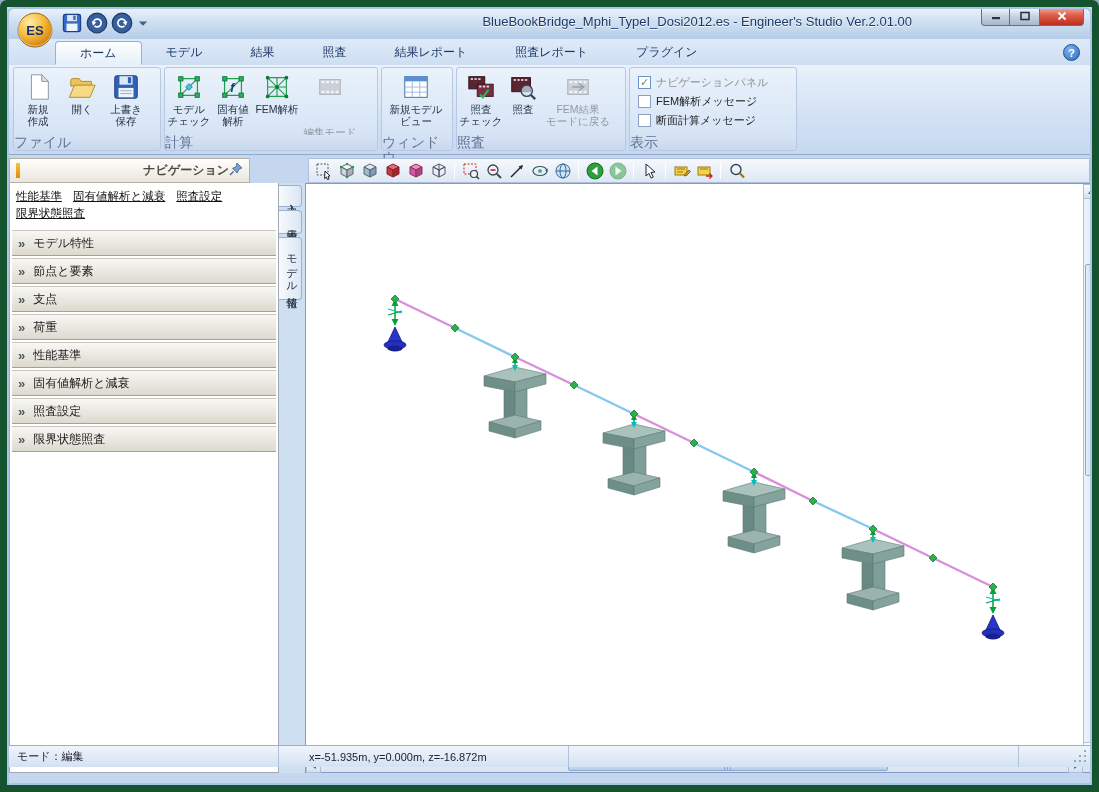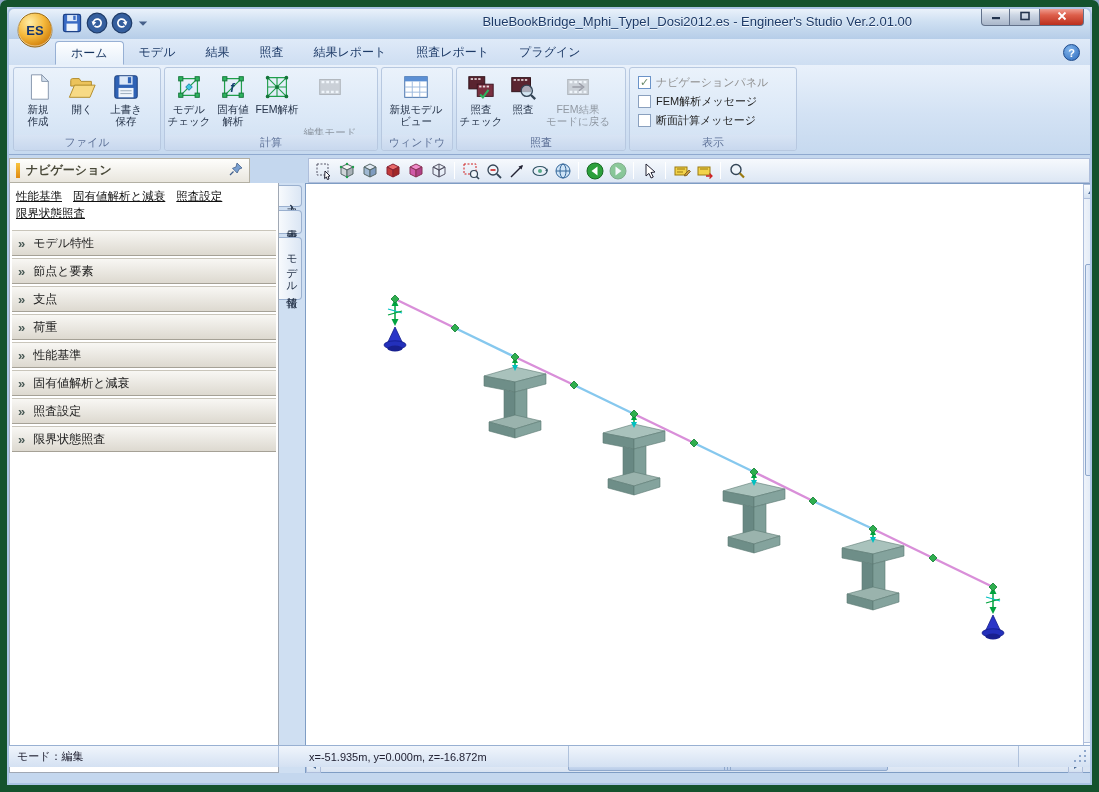--- a/index.html
+++ b/index.html
@@ -15,40 +15,40 @@
 .qat-caret{width:14px;height:20px;display:flex;align-items:center;justify-content:center;}
 .title-text{position:absolute;left:180px;right:180px;top:0;height:32px;line-height:30px;text-align:right;font-size:13px;color:#1d3a67;text-shadow:0 1px 0 rgba(255,255,255,.9);white-space:nowrap;overflow:hidden;}
 .win-controls{position:absolute;right:8px;top:0;display:flex;z-index:20;}
 .wc{width:29px;height:19px;border:1px solid #62718a;border-top:none;display:flex;align-items:center;justify-content:center;background:linear-gradient(#fdfdfd,#ccd6e4 45%,#aab7ca);}
 .wc.min{border-radius:0 0 0 4px;}
 .wc.max{border-left:none;border-right:none;}
 .wc.close{width:45px;background:linear-gradient(#f5b0a6,#dd5f4b 45%,#bb2f1d);border-radius:0 0 4px 0;}
 
 .tabrow{position:absolute;left:0;top:32px;right:0;height:26px;background:linear-gradient(#dfeaf8,#cedef2);}
 .tabs{position:absolute;left:48px;top:2px;display:flex;height:24px;}
-.rtab{padding:0 15px;line-height:23px;font-size:12px;color:#1d3a67;border-radius:4px 4px 0 0;}
+.rtab{padding:0 24px;line-height:23px;font-size:12px;color:#1d3a67;border-radius:4px 4px 0 0;}
 .rtab.active{background:linear-gradient(#fdfeff,#e7f0fa);border:1px solid #97b0d4;border-bottom:1px solid #e7f0fa;color:#15335f;}
 .help-btn{position:absolute;right:12px;top:37px;width:17px;height:17px;border-radius:50%;background:radial-gradient(circle at 35% 30%,#7fb3ea,#2f6cbf);color:#fff;font-size:11px;font-weight:bold;display:flex;align-items:center;justify-content:center;border:1px solid #1d4a8a;z-index:20;}
 
 .ribbon{position:absolute;left:0;top:58px;right:0;height:90px;background:linear-gradient(#e9f1fb,#d3e2f4 55%,#c6d9ef);border-bottom:1px solid #8fa9cf;display:flex;align-items:stretch;padding:2px 4px 2px 6px;gap:3px;}
 .rgroup{position:relative;border:1px solid #b7c8e0;border-radius:3px;background:linear-gradient(#eaf2fb,#dbe8f7 60%,#d0e0f2);height:84px;}
 .rbody{display:flex;align-items:flex-start;padding:2px 2px 0 2px;height:67px;}
-.rlabel{position:absolute;left:0;right:0;bottom:0;height:15px;font-size:11px;color:#5f7399;text-align:center;line-height:15px;background:linear-gradient(#d8e4f4,#c8d8ee);border-radius:0 0 3px 3px;}
+.rlabel{position:absolute;left:0;right:0;bottom:0;height:15px;font-size:14px;color:#5f7399;text-align:left;line-height:15px;background:linear-gradient(#d8e4f4,#c8d8ee);border-radius:0 0 3px 3px;}
 .rbtn{display:flex;flex-direction:column;align-items:center;padding-top:2px;border-radius:3px;min-width:44px;}
 .rbtn svg{width:30px;height:30px;flex:none;}
 .rbtn .lbl{font-size:10.5px;line-height:1.18;text-align:center;white-space:pre-line;color:#26344a;margin-top:1px;}
 .rbtn.disabled{opacity:.45;filter:grayscale(.8);}
 .cbcol{display:flex;flex-direction:column;justify-content:flex-start;gap:3px;padding:6px 8px 0 8px;}
 .cbrow{display:flex;align-items:center;gap:5px;font-size:11px;height:16px;}
 .cb{width:13px;height:13px;border:1px solid #8aa0be;background:#fff;display:flex;align-items:center;justify-content:center;font-size:11px;line-height:11px;color:#6a8a6a;flex:none;}
 .cbrow.first .cb{border-color:#6a93c8;}
 .cbrow.first .cblabel{color:#8f8f8f;}
 .cblabel{color:#222;white-space:nowrap;}
 
-.navheader{position:absolute;left:2px;top:151px;width:241px;height:25px;background:linear-gradient(#fefefc,#e9e6de);border:1px solid #b3b0a4;display:flex;align-items:center;padding:0 6px;}
+.navheader{position:absolute;left:2px;top:151px;width:241px;height:25px;background:linear-gradient(#fefefc,#e9e6de);border:1px solid #b3b0a4;display:flex;align-items:center;padding:0 6px;text-align:right;}
 .navheader .mark{width:4px;height:15px;background:linear-gradient(#f8c33c,#e08a12);margin-right:6px;flex:none;}
 .navheader .ttl{font-size:12px;font-weight:bold;color:#4a4a3a;flex:1;}
 .viewtoolbar{position:absolute;left:301px;top:151px;right:2px;height:25px;background:linear-gradient(#f6f9fd,#dde7f4);border:1px solid #aebedb;display:flex;align-items:center;padding:0 4px;gap:2px;}
 .tb{width:21px;height:21px;display:flex;align-items:center;justify-content:center;border-radius:2px;}
 .tb svg{width:18px;height:18px;}
 .tb.disabled{opacity:.5;}
 .tsep{width:1px;height:17px;background:#a9bcd8;border-right:1px solid #fff;margin:0 3px;}
 
 .navpanel{position:absolute;left:2px;top:176px;width:270px;height:590px;background:#fff;border:1px solid #a0a8b4;border-top:none;overflow:hidden;}
 .navlinks{padding:5px 6px 6px 6px;font-size:11.5px;line-height:17px;}

